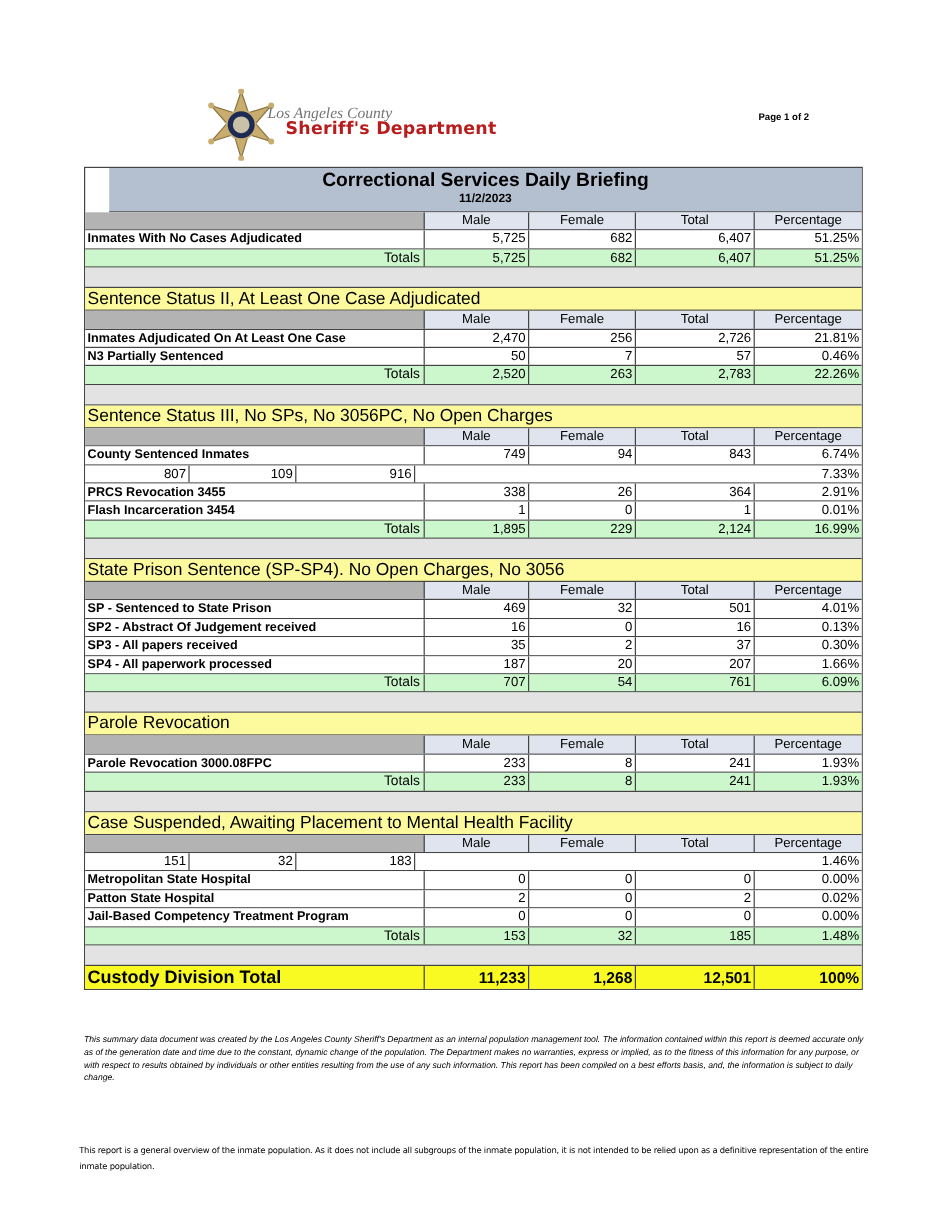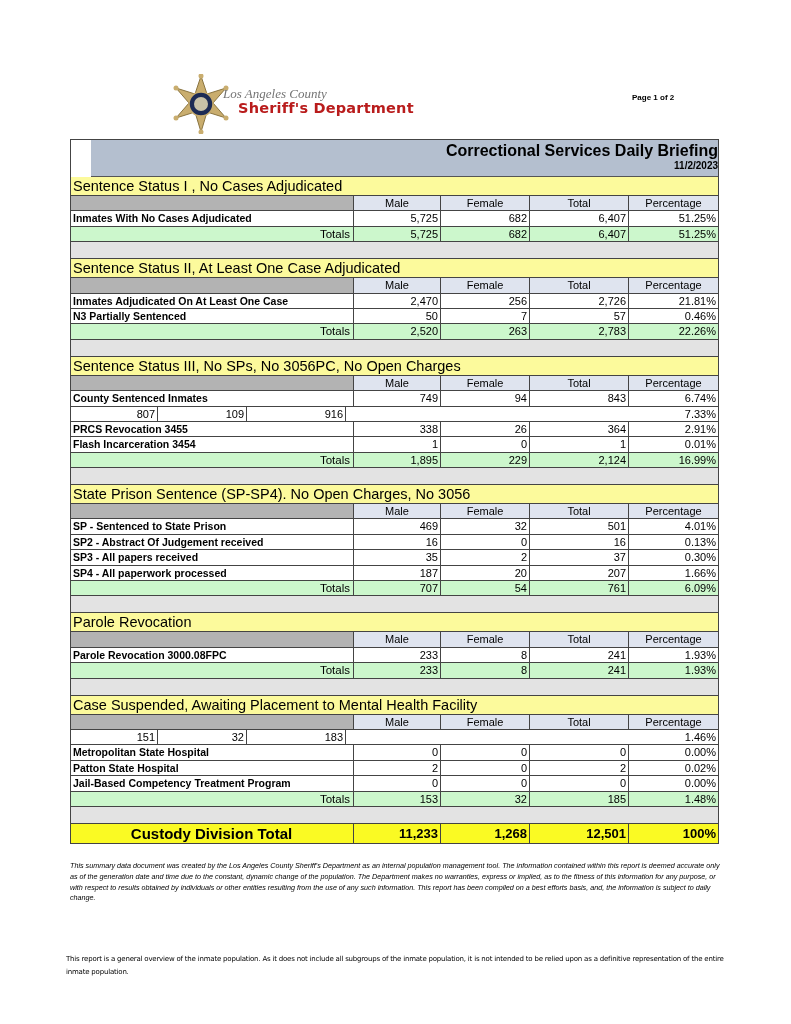--- a/index.html
+++ b/index.html
@@ -4,41 +4,41 @@
 <style>
   html, body { margin:0; padding:0; background:#ffffff; }
   body { width:791px; height:1024px; position:relative; overflow:hidden; font-family:"Liberation Sans", sans-serif; color:#000; }
   .logo { position:absolute; left:170px; top:74px; width:270px; height:60px; }
   .logo .star { position:absolute; left:0; top:0; width:62px; height:60px; }
   .logo .county { position:absolute; left:53px; top:12px; font-family:"Liberation Serif", serif; font-style:italic; font-size:13px; color:#737373; }
   .logo .dept { position:absolute; left:68px; top:26px; font-family:"DejaVu Sans", sans-serif; font-weight:bold; font-size:14.5px; letter-spacing:0.2px; color:#b91c1c; }
   .page-num { position:absolute; left:632px; top:93px; font-size:8px; font-weight:bold;text-align:right; }
 
   .report { position:absolute; left:70px; top:139px; width:649px; border:1px solid #444; box-sizing:border-box; }
-  .title-block { background:#b4bfcf; border-bottom:1px solid #555; text-align:right; height:36px;margin-left:20px; }
+  .title-block { background:#b4bfcf; border-bottom:1px solid #555; text-align:center; height:36px;margin-left:20px; }
   .title-block .title { font-size:16px; font-weight:bold; padding-top:2px; line-height:18px; }
   .title-block .date { font-size:10px; font-weight:bold; line-height:12px; }
 
   .row { display:flex; height:15.4px; border-bottom:1px solid #444; box-sizing:border-box; font-size:11px; line-height:14px; }
   .sec-title { background:#fcfa9c; height:19px; font-size:14.5px; font-weight:normal; line-height:19px; padding-left:2px; border-bottom:1px solid #444; box-sizing:border-box; }
   .c0 { width:283px; border-right:1px solid #444; box-sizing:border-box; padding-left:2px; white-space:nowrap; overflow:hidden; }
   .c1 { width:87px; border-right:1px solid #444; box-sizing:border-box; text-align:right; padding-right:2px; }
   .c2 { width:89px; border-right:1px solid #444; box-sizing:border-box; text-align:right; padding-right:2px; }
   .c3 { width:99px; border-right:1px solid #444; box-sizing:border-box; text-align:right; padding-right:2px; }
   .c4 { flex:1; text-align:right; padding-right:2px; box-sizing:border-box; }
   .hdr { background:#dfe4ef; }
   .hdr .c0 { background:#b3b3b3; }
   .hdr .c1, .hdr .c2, .hdr .c3, .hdr .c4 { text-align:center; padding-right:0; }
   .data .c0 { font-weight:bold; font-size:10.5px; }
   .data { background:#fff; }
   .tot { background:#ccf7cc; }
   .tot .c0 { text-align:right; padding-right:3px; font-size:11.5px; }
   .spacer { height:16px; background:#e3e3e3; border-bottom:1px solid #444; }
   .grand { display:flex; height:19px; background:#fafa23; font-size:13px; line-height:19px; font-weight:bold; }
-  .grand .c0 { text-align:center; padding-right:3px; font-size:15px; }
+  .grand .c0 { text-align:left; padding-right:3px; font-size:15px; }
 
   .disclaimer { position:absolute; left:70px; top:861px; width:650px; font-size:7.2px; font-style:italic; line-height:10.8px; }
   .footnote { position:absolute; left:66px; top:953px; width:660px; font-size:7px; line-height:13px; font-family:"DejaVu Sans", sans-serif; letter-spacing:-0.2px; }
 </style>
 </head>
 <body>
 
 <div class="logo">
   <svg class="star" viewBox="0 0 62 60">
     <polygon points="31,2 37,20 56,14 43,29 56,44 37,38 31,58 25,38 6,44 19,29 6,14 25,20" fill="#c9ad6e" stroke="#8a7440" stroke-width="1"></polygon>
@@ -56,21 +56,20 @@
 </div>
 
 <div class="page-num">Page 1 of 2</div>
 
 <div class="report" id="report">
   <div class="title-block">
     <div class="title">Correctional Services Daily Briefing</div>
     <div class="date">11/2/2023</div>
   </div>
   <div id="sections">
-      <div class="sec-title">Sentence Status I , No Cases Adjudicated</div>
       <div class="row hdr">
         <div class="c0"></div>
         <div class="c1">
           <div>Male</div>
         </div>
         <div class="c2">
           <div>Female</div>
         </div>
         <div class="c3">
           <div>Total</div>

